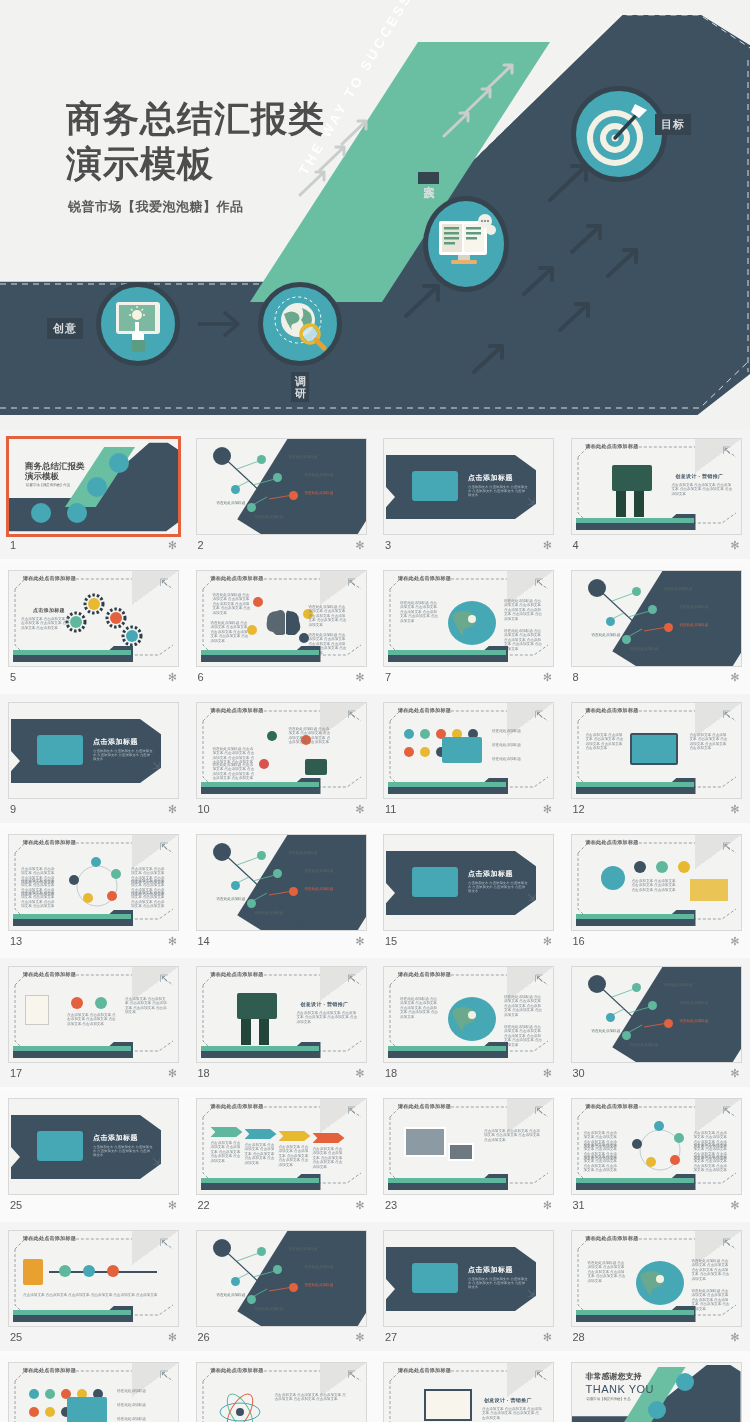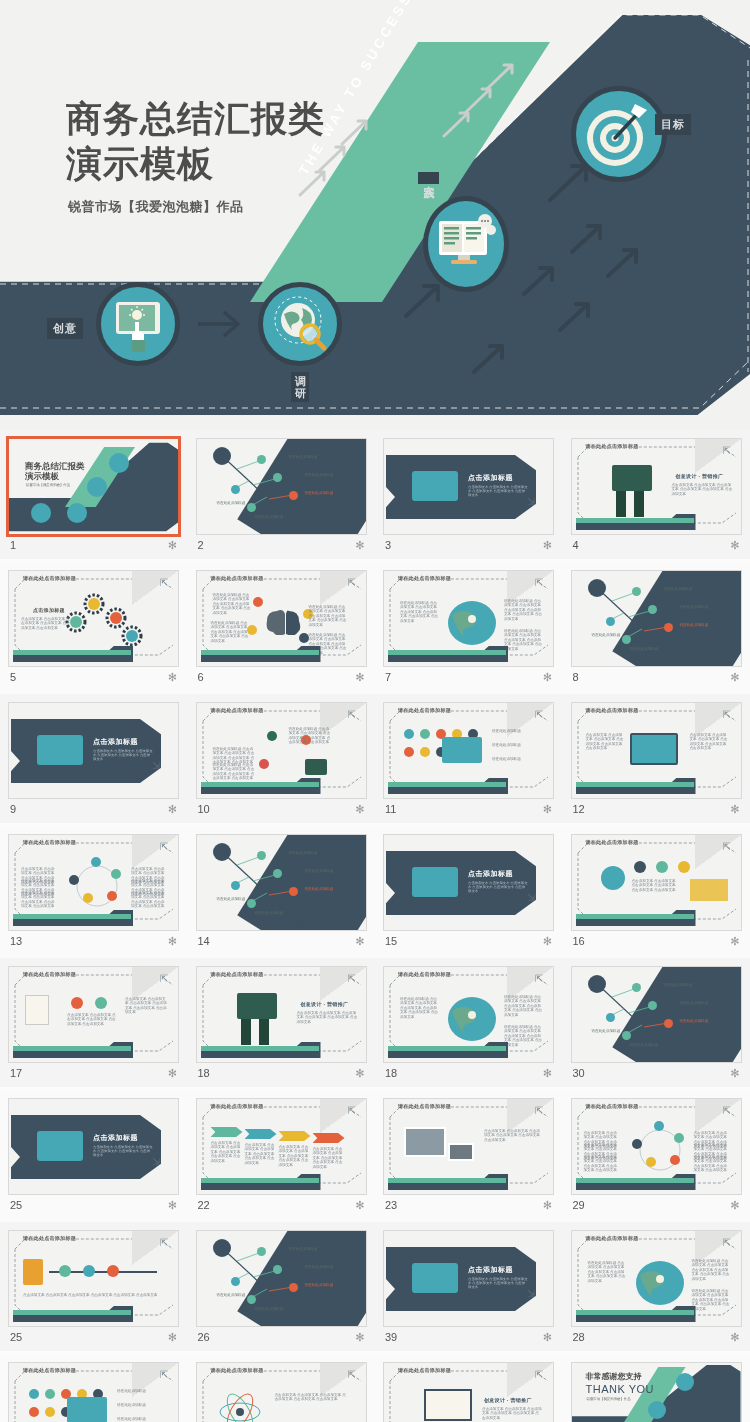--- a/index.html
+++ b/index.html
@@ -875,21 +875,21 @@
           <div class="t-txt" style="left:12px;top:32px;width:34px">点击添加文本 点击添加文本 点击添加文本 点击添加文本 点击添加文本 点击添加文本</div>
           <div class="t-txt" style="left:12px;top:44px;width:34px">点击添加文本 点击添加文本 点击添加文本 点击添加文本 点击添加文本 点击添加文本</div>
           <div class="t-txt" style="left:12px;top:56px;width:34px">点击添加文本 点击添加文本 点击添加文本 点击添加文本 点击添加文本 点击添加文本</div>
           <div class="t-txt" style="left:122px;top:32px;width:34px">点击添加文本 点击添加文本 点击添加文本 点击添加文本 点击添加文本 点击添加文本</div>
           <div class="t-txt" style="left:122px;top:44px;width:34px">点击添加文本 点击添加文本 点击添加文本 点击添加文本 点击添加文本 点击添加文本</div>
           <div class="t-txt" style="left:122px;top:56px;width:34px">点击添加文本 点击添加文本 点击添加文本 点击添加文本 点击添加文本 点击添加文本</div>
           <div class="t-foot"></div>
           <div class="t-foot-green"></div>
         </div>
         <div class="thumb-meta">
-          <span class="thumb-num">29</span>
+          <span class="thumb-num">31</span>
           <span class="thumb-star">✻</span>
         </div>
       </div>
     </div>
     <div class="grid-row">
       <div class="cell">
         <div class="thumb">
           <div class="t-bg-light"></div>
           <div class="t-htitle">请在此处点击添加标题</div>
           <svg width="171" height="97" style="position:absolute;inset:0">
@@ -944,21 +944,21 @@
       <div class="cell">
         <div class="thumb">
           <div class="t-bg-light"></div>
           <div class="t-ribbon-dark"></div>
           <div style="position:absolute;left:28px;top:32px;width:46px;height:30px;background:#45a8b4;border-radius:3px;"></div>
           <div class="t-title-w" style="left:84px;top:34px;">点击添加标题</div>
           <div class="t-sub-w" style="left:84px;top:46px;width:60px;">点击添加文本 点击添加文本 点击添加文本 点击添加文本 点击添加文本 点击添加文本</div>
           <div class="t-corner" style="right:14px;top:58px;color:#5d6d79">⇲</div>
         </div>
         <div class="thumb-meta">
-          <span class="thumb-num">39</span>
+          <span class="thumb-num">27</span>
           <span class="thumb-star">✻</span>
         </div>
       </div>
       <div class="cell">
         <div class="thumb">
           <div class="t-bg-light"></div>
           <div class="t-htitle">请在此处点击添加标题</div>
           <svg width="171" height="97" style="position:absolute;inset:0">
             <polyline points="6,18 16,8 150,8 164,18" fill="none" stroke="#98a3ab" stroke-width="1" stroke-dasharray="3 2"></polyline>
             <polyline points="6,18 6,74 16,84 150,84 164,74" fill="none" stroke="#98a3ab" stroke-width="1" stroke-dasharray="3 2"></polyline>

